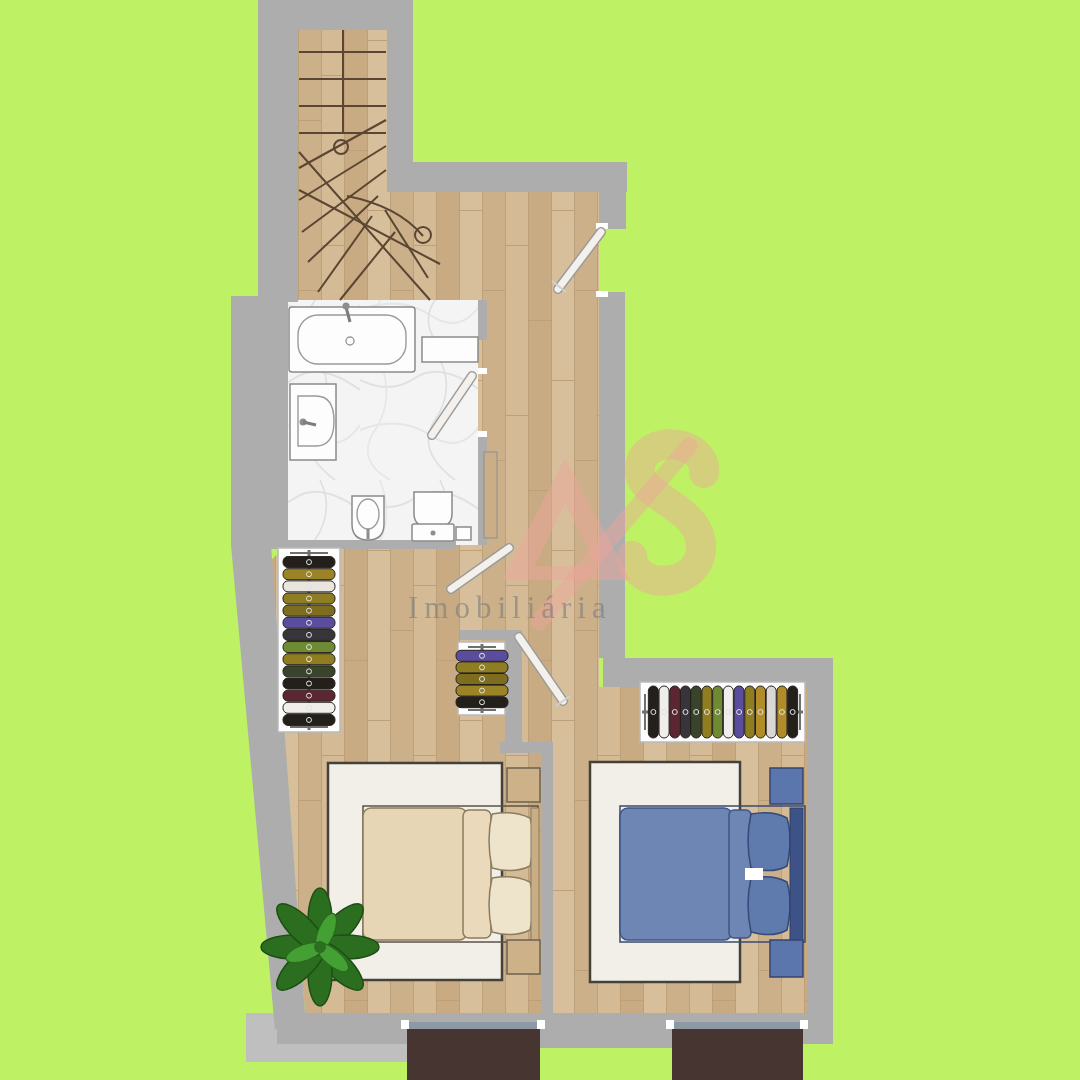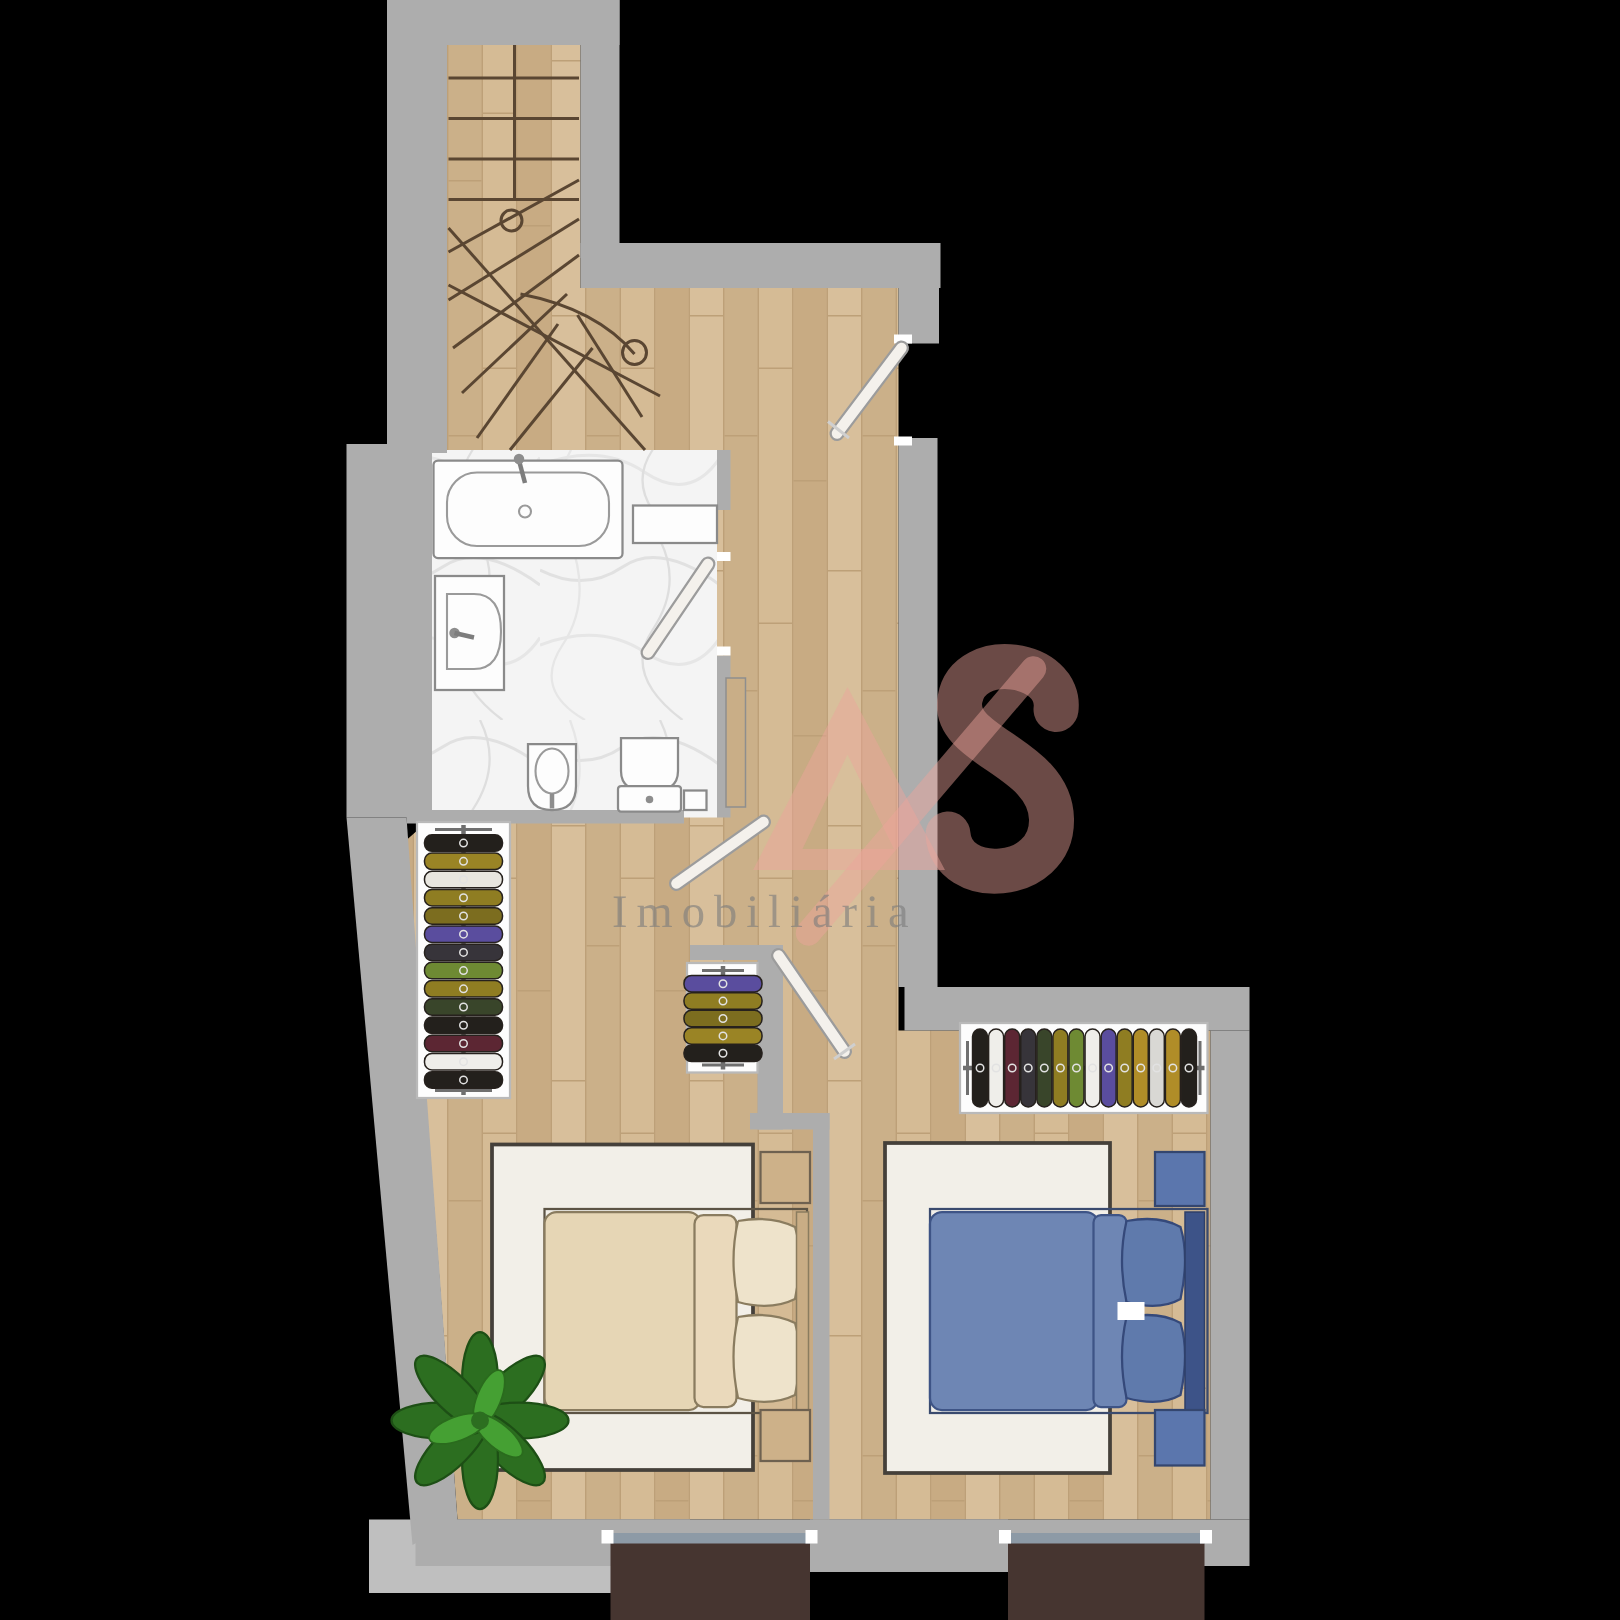--- a/index.html
+++ b/index.html
@@ -1,16 +1,16 @@
 <!DOCTYPE html>
 <html style="--wall: #adadad; --wall_light: #bfbfbf; --wood_base: #d2b791; --marble_base: #f4f4f4; --rug: #f2efe8; --bed_beige: #e6d6b5; --bed_beige_fold: #ead9bb; --pillow_beige: #eee3cb; --headboard_beige: #c9ad85; --bed_blue: #6e86b4; --pillow_blue: #5f7aac; --headboard_blue: #3d5388; --nightstand_wood: #cdb189; --nightstand_blue: #5b76ad; --balcony: #463530; --balcony_glass: #8d9aa6; --plant_dark: #2c6e20; --plant_light: #45a033; --stair_line: #5a4632; --logo: #eda49b;"><head>
 <meta charset="utf-8">
 <style>
   html,body{margin:0;padding:0;background:#ffffff;}
-  #stage{position:relative;width:1080px;height:1080px;background:#000000;overflow:hidden;
+  #stage{position:relative;width:1080px;height:1080px;background:#bef264;overflow:hidden;
          font-family:"Liberation Sans",sans-serif;}
   svg{position:absolute;left:0;top:0;}
   .wall{fill:var(--wall);}
   .wallL{fill:var(--wall_light);}
   .wood{fill:url(#woodpat);}
   .marble{fill:url(#marblepat);}
   .fixture{fill:#fdfdfd;stroke:#8a8a8a;stroke-width:1.5;}
   .fixline{fill:none;stroke:#9a9a9a;stroke-width:1.4;}
   .stair{stroke:var(--stair_line);stroke-width:2;fill:none;}
   .closet-box{fill:#fdfdfd;stroke:#b9b9b9;stroke-width:1.5;}

